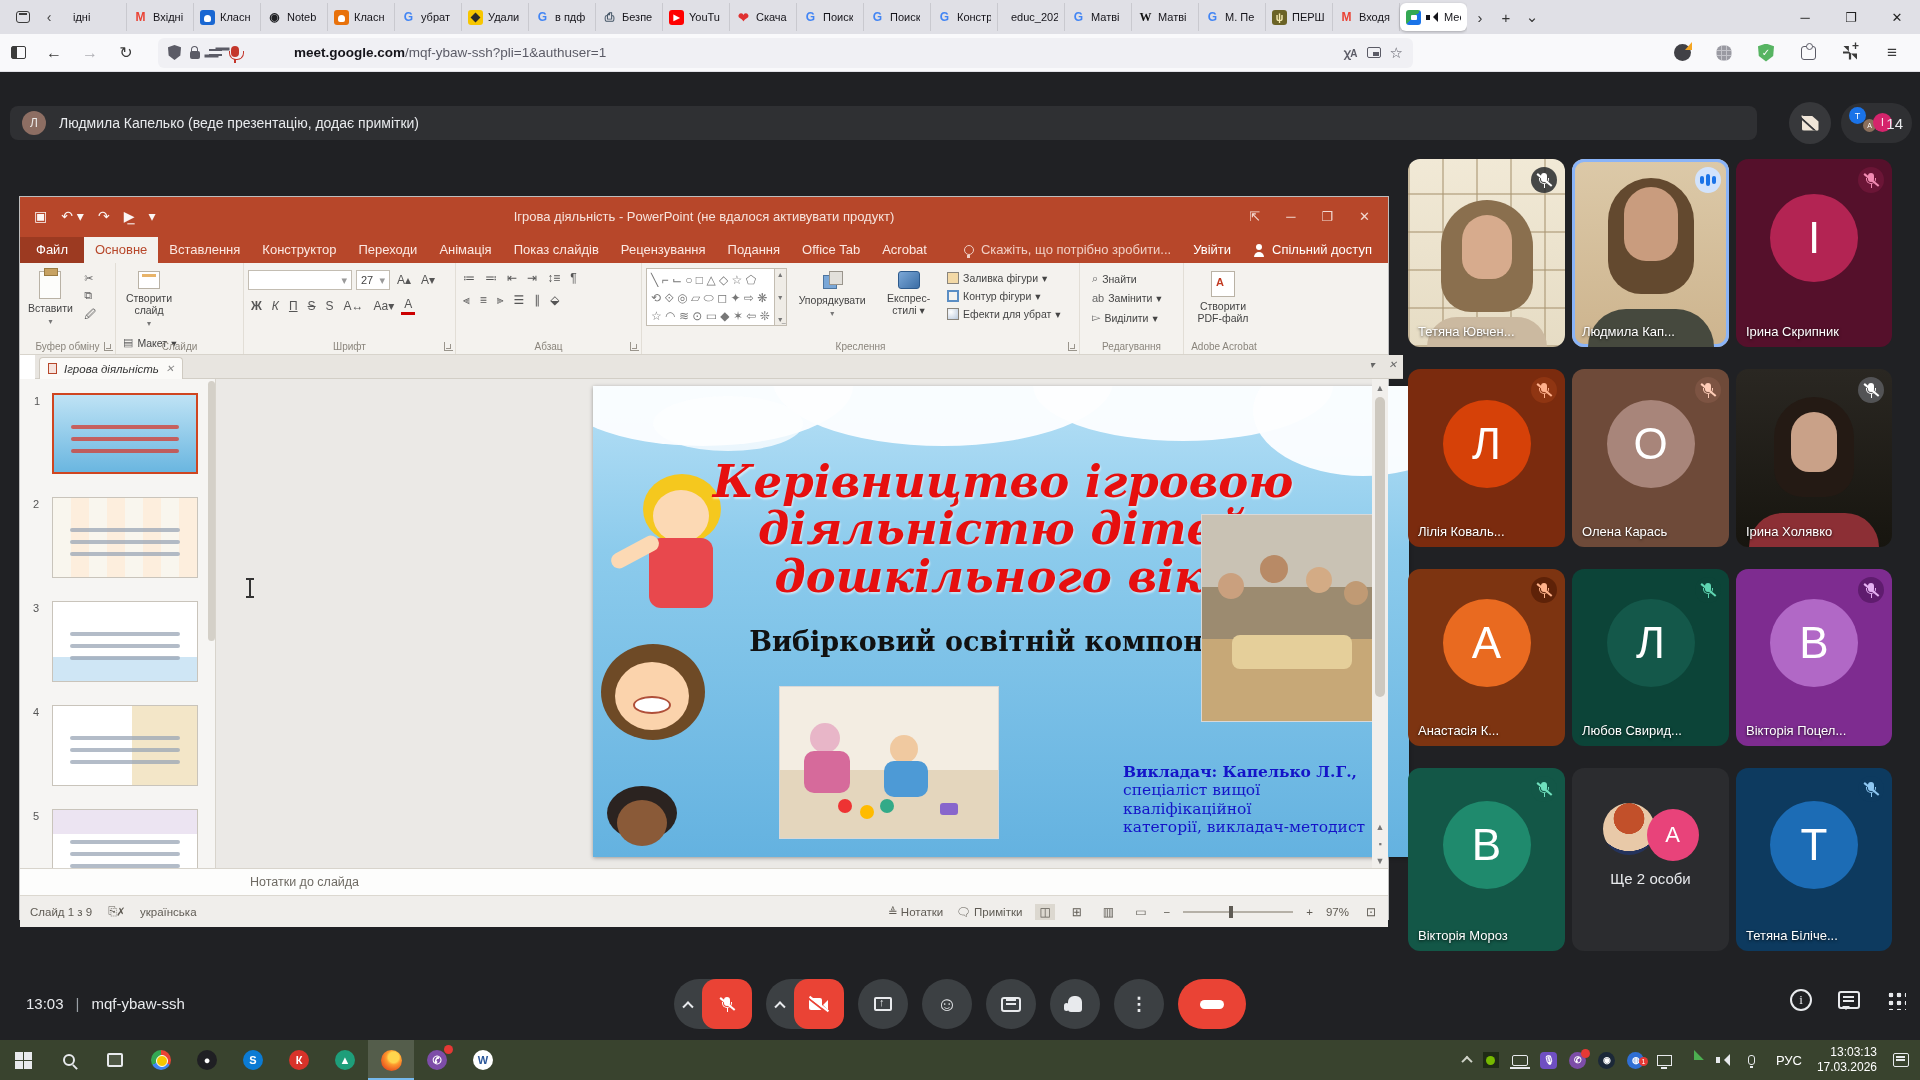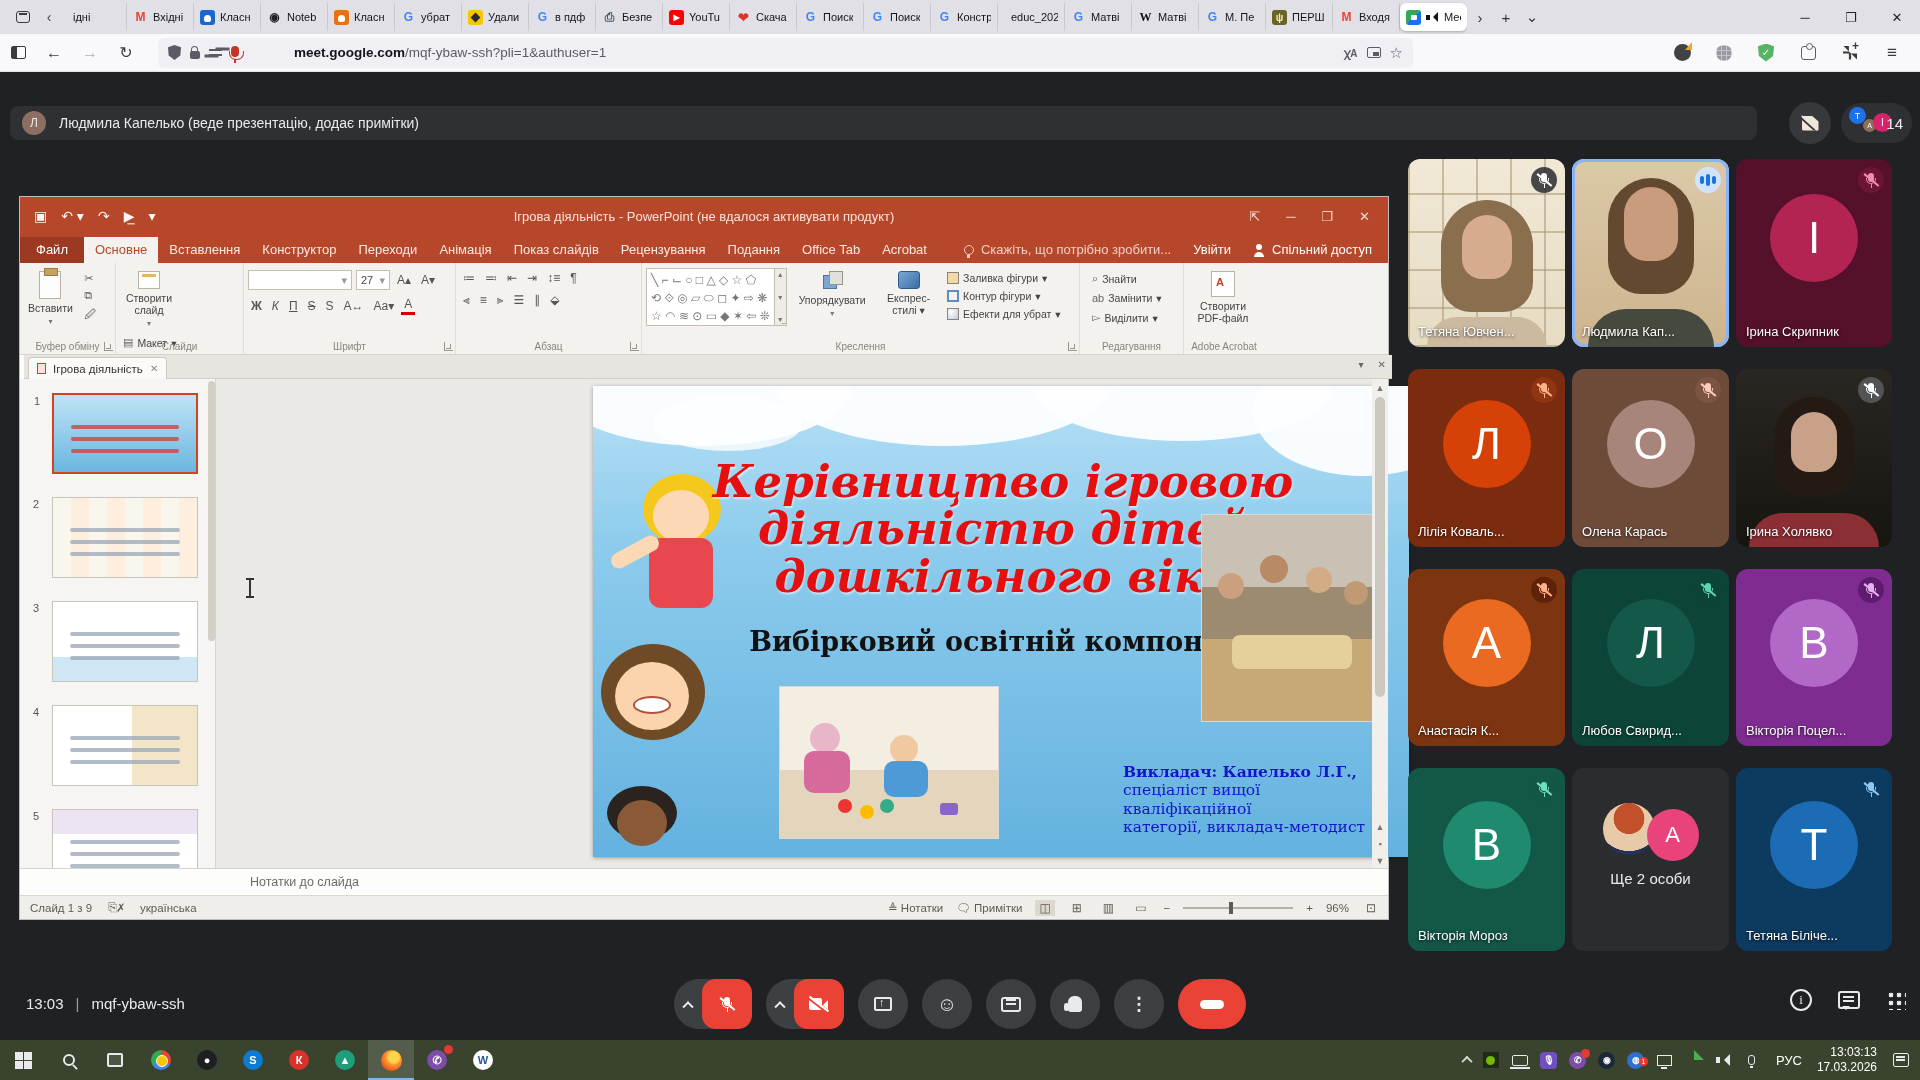--- a/index.html
+++ b/index.html
@@ -155,21 +155,21 @@
   .arr-ico::before { content:""; position:absolute; left:1px; top:4px; width:12px; height:12px; background:#7aa7d7; border:1px solid #4d759f; }
   .arr-ico::after { content:""; position:absolute; left:7px; top:0; width:12px; height:12px; background:#e2e0db; border:1px solid #9a958c; }
   .styles-ico { width:22px; height:18px; border-radius:3px; background:linear-gradient(135deg,#7aa7d7,#3c6ea5); border:1px solid #2d5a8c; }
   .fill-sq { width:12px; height:12px; border:1px solid #8a857c; background:#f3d9a6; display:inline-block; }
   .line-sq { width:12px; height:12px; border:2px solid #5b8ec4; display:inline-block; }
   .fx-sq { width:12px; height:12px; border:1px solid #8a857c; background:radial-gradient(circle at 30% 30%,#fff,#b9c9dd); display:inline-block; }
   .pdf-ico { width:24px; height:26px; background:#fff; border:1px solid #b9b2a5; position:relative; }
   .pdf-ico::before { content:"A"; position:absolute; left:4px; top:4px; font-size:11px; color:#c23b22; font-weight:bold; }
 
   
-  #officetab { position:absolute; left:4px; top:158px; width:100%; height:24px; background:#e8e5e0; border-bottom:1px solid #d2cec6; }
+  #officetab { position:absolute; left:15px; top:158px; width:100%; height:24px; background:#e8e5e0; border-bottom:1px solid #d2cec6;font-style:italic; }
   #doc-tab { position:absolute; left:4px; top:2px; height:22px; background:#fbfaf8; border:1px solid #cfcac1; border-bottom:none;
     border-radius:4px 4px 0 0; display:flex; align-items:center; gap:7px; padding:0 8px; font-size:11.5px; color:#333; }
   #doc-tab .mini { width:9px; height:11px; border:1px solid #b7472a; background:#f6e3dd; }
   #doc-tab .x { color:#888; font-size:10px; }
   #officetab .right { position:absolute; right:6px; top:4px; display:flex; gap:14px; color:#666; font-size:10px; }
 
   
   #ppt-main { position:absolute; left:0; top:182px; width:100%; height:489px; background:#ebe9e6; }
   #thumb-panel { position:absolute; left:0; top:0; width:196px; height:100%; background:#f6f5f3; border-right:1px solid #d8d4cc; }
   .thumb { position:absolute; left:32px; width:146px; height:81px; background:#fff; border:1px solid #c9c4bb; }
@@ -199,21 +199,21 @@
   #photo-right { left:608px; top:128px; width:184px; height:208px; background:linear-gradient(#c9c2b4 35%,#9c8b70 35% 60%,#c7a877 60%); }
   #photo-right i { position:absolute; border-radius:50%; }
   .kid { position:absolute; }
   .kid .head { position:absolute; border-radius:50%; }
   .kid .hair { position:absolute; border-radius:50% 50% 40% 40%; }
   .kid .body { position:absolute; border-radius:12px; }
 
   
   #notesbar { position:absolute; left:0; top:671px; width:100%; height:27px; background:#fdfdfc; border-top:1px solid #d8d4cc;
     font-size:12.5px; color:#6e6a63; display:flex; align-items:center; padding-left:230px; }
-  #statusbar { position:absolute; left:0; top:698px; width:100%; height:24px; background:#f0eeeb; border-top:1px solid #dcd8d0;
+  #statusbar { position:absolute; left:0; top:698px; width:100%; height:32px; background:#f0eeeb; border-top:1px solid #dcd8d0;
     display:flex; align-items:center; font-size:11.5px; color:#5f5b54; }
   #statusbar .lft { display:flex; gap:16px; padding-left:10px; align-items:center; }
   #statusbar .rgt { margin-left:auto; display:flex; gap:13px; align-items:center; padding-right:8px; }
   .viewico { font-size:12px; color:#5f5b54; padding:1px 4px; }
   .viewico.act { background:#dcd8d0; }
   .zoomline { width:110px; height:2px; background:#b5b0a7; position:relative; }
   .zoomline::before { content:""; position:absolute; left:46px; top:-5px; width:4px; height:12px; background:#5f5b54; }
 
   
   #tiles { position:absolute; left:1408px; top:159px; width:484px; display:grid;
@@ -795,21 +795,21 @@
       <div class="rgt">
         <span>≜ <span>Нотатки</span></span>
         <span>🗨 <span>Примітки</span></span>
         <span class="viewico act">◫</span>
         <span class="viewico">⊞</span>
         <span class="viewico">▥</span>
         <span class="viewico">▭</span>
         <span>−</span>
         <span class="zoomline"></span>
         <span>+</span>
-        <span>96%</span>
+        <span>97%</span>
         <span class="viewico">⊡</span>
       </div>
     </div>
   </div>
 
   <div id="ibeam"></div>
 
   <div id="tiles">
       <div class="tile v-bookshelf">
         <i class="shoulders"></i>

